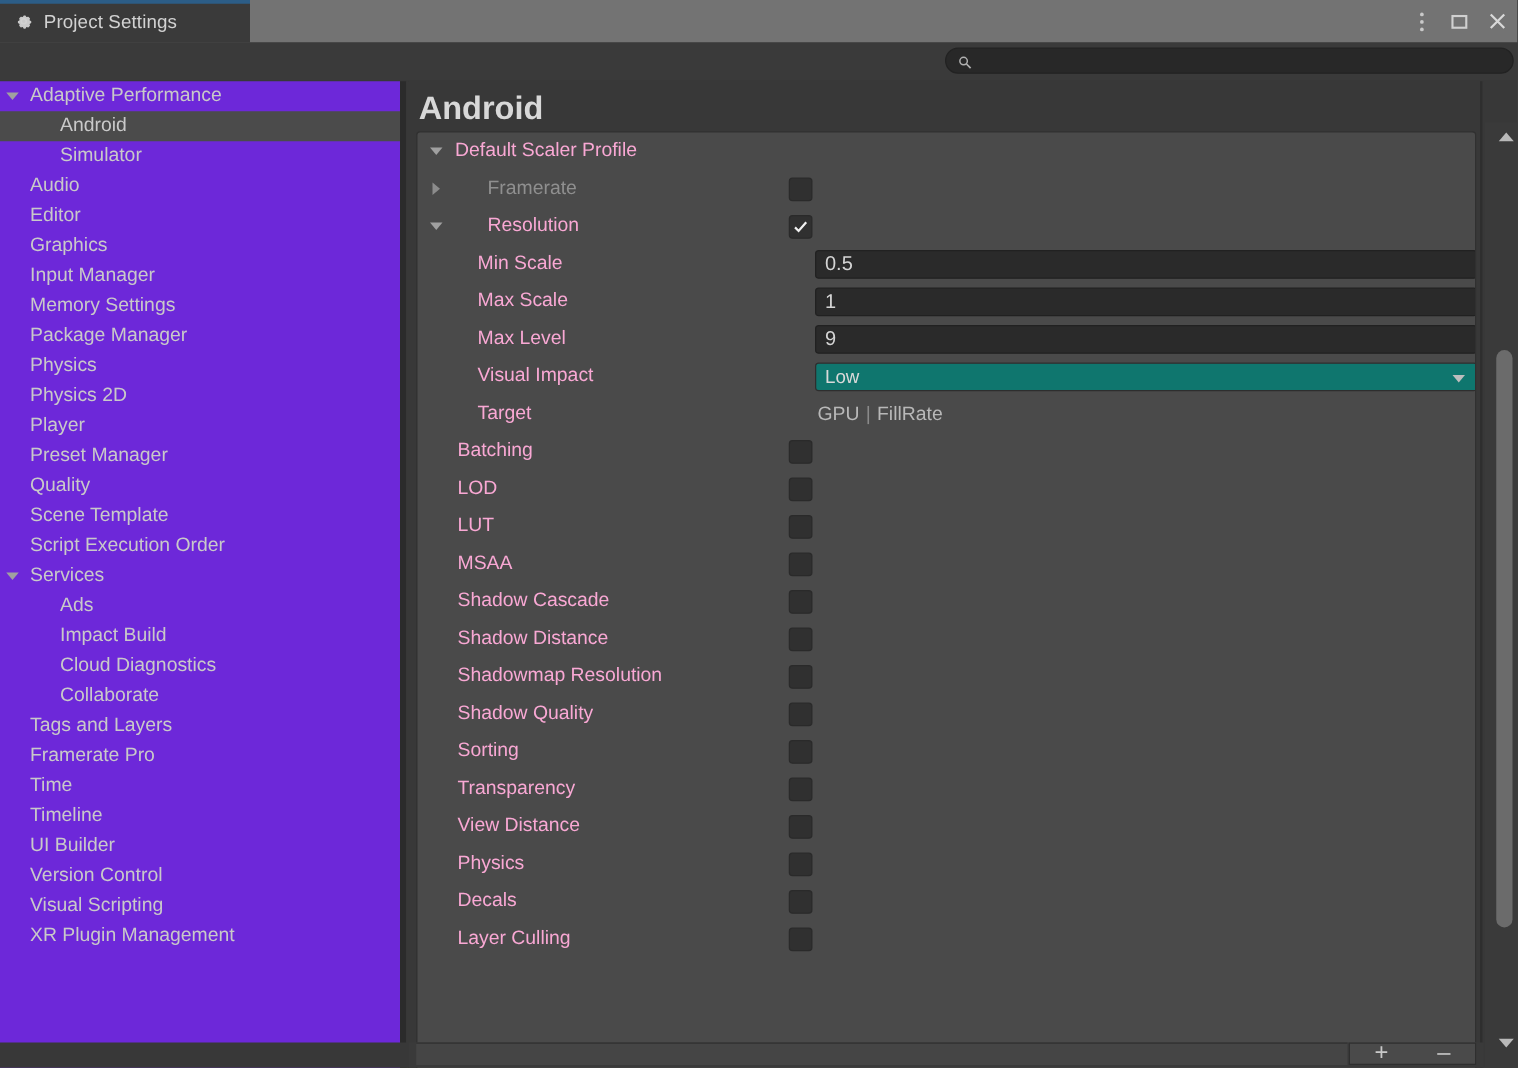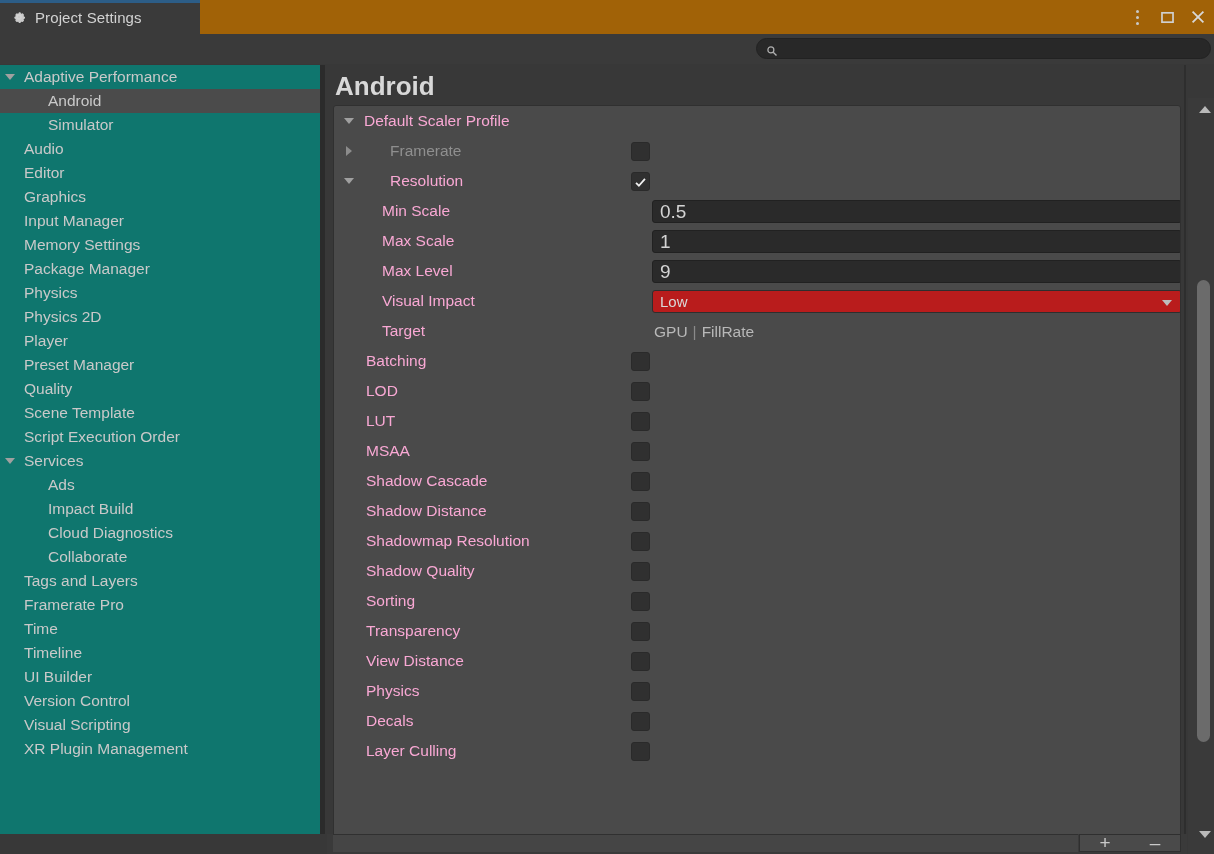--- a/index.html
+++ b/index.html
@@ -7,21 +7,21 @@
     width: 1214px; height: 854px;
     background: #383838;
     font-family: "Liberation Sans", sans-serif;
     overflow: hidden;
   }
   body { position: relative; color: #c4c4c4; }
 
   
   #titlebar {
     position: absolute; left: 0; top: 0; width: 1214px; height: 34px;
-    background: #a16207;
+    background: #737373;
   }
   #tab {
     position: absolute; left: 0; top: 0; width: 200px; height: 34px;
     background: #3a3a3a;
     display: flex; align-items: center;
   }
   #tab-accent {
     position: absolute; left: 0; top: 0; width: 200px; height: 3px;
     background: #2c5d87;
   }
@@ -52,21 +52,21 @@
   #search-input {
     background: transparent; border: none; outline: none;
     color: #c4c4c4; font-family: "Liberation Sans", sans-serif;
     font-size: 12px; margin-left: 5px; width: 400px; height: 17px;
   }
   #search-input::placeholder { color: #6e6e6e; }
 
   
   #sidebar {
     position: absolute; left: 0; top: 65px; width: 320px; height: 789px;
-    background: #0f766e; overflow: hidden;
+    background: #6d28d9; overflow: hidden;
   }
   .tree-row {
     height: 24px; display: flex; align-items: center; font-size: 15.5px;
     color: #c9c9c9; white-space: nowrap; padding-left: 0px;
   }
   .tree-row.selected { background: #4b4b4b; }
   .tree-arrow {
     width: 20px; flex: none; display:flex; align-items:center; justify-content:center;
   }
   .tri-down {
@@ -113,25 +113,25 @@
     position: absolute; left: 297px; top: 6px; width: 19px; height: 19px;
     background: #303030; border: 1px solid #2a2a2a; border-radius: 3px;
     display: flex; align-items: center; justify-content: center;
   }
   .cb .tick { width: 13px; height: 13px; display:block; }
 
   .txtfield {
     position: absolute; left: 318px; top: 4px; width: 530px; height: 23px;
     background: #2a2a2a; border: 1px solid #212121; border-radius: 3px;
     display: flex; align-items: center; padding-left: 7px;
-    font-size: 19px; color: #d4d4d4;
+    font-size: 16px; color: #d4d4d4;
   }
   .ddfield {
     position: absolute; left: 318px; top: 4px; width: 530px; height: 23px;
-    background: #b91c1c; border: 1px solid #2e2e2e; border-radius: 3px;
+    background: #0f766e; border: 1px solid #2e2e2e; border-radius: 3px;
     display: flex; align-items: center; padding-left: 7px;
     font-size: 15px; color: #d9d9d9;
   }
   .dd-arrow {
     position: absolute; right: 9px; top: 9px;
     width: 0; height: 0; border-left: 5px solid transparent; border-right: 5px solid transparent;
     border-top: 6px solid #bdbdbd;
   }
   .plaintext {
     position: absolute; left: 320px; top: 4px; height: 23px;

